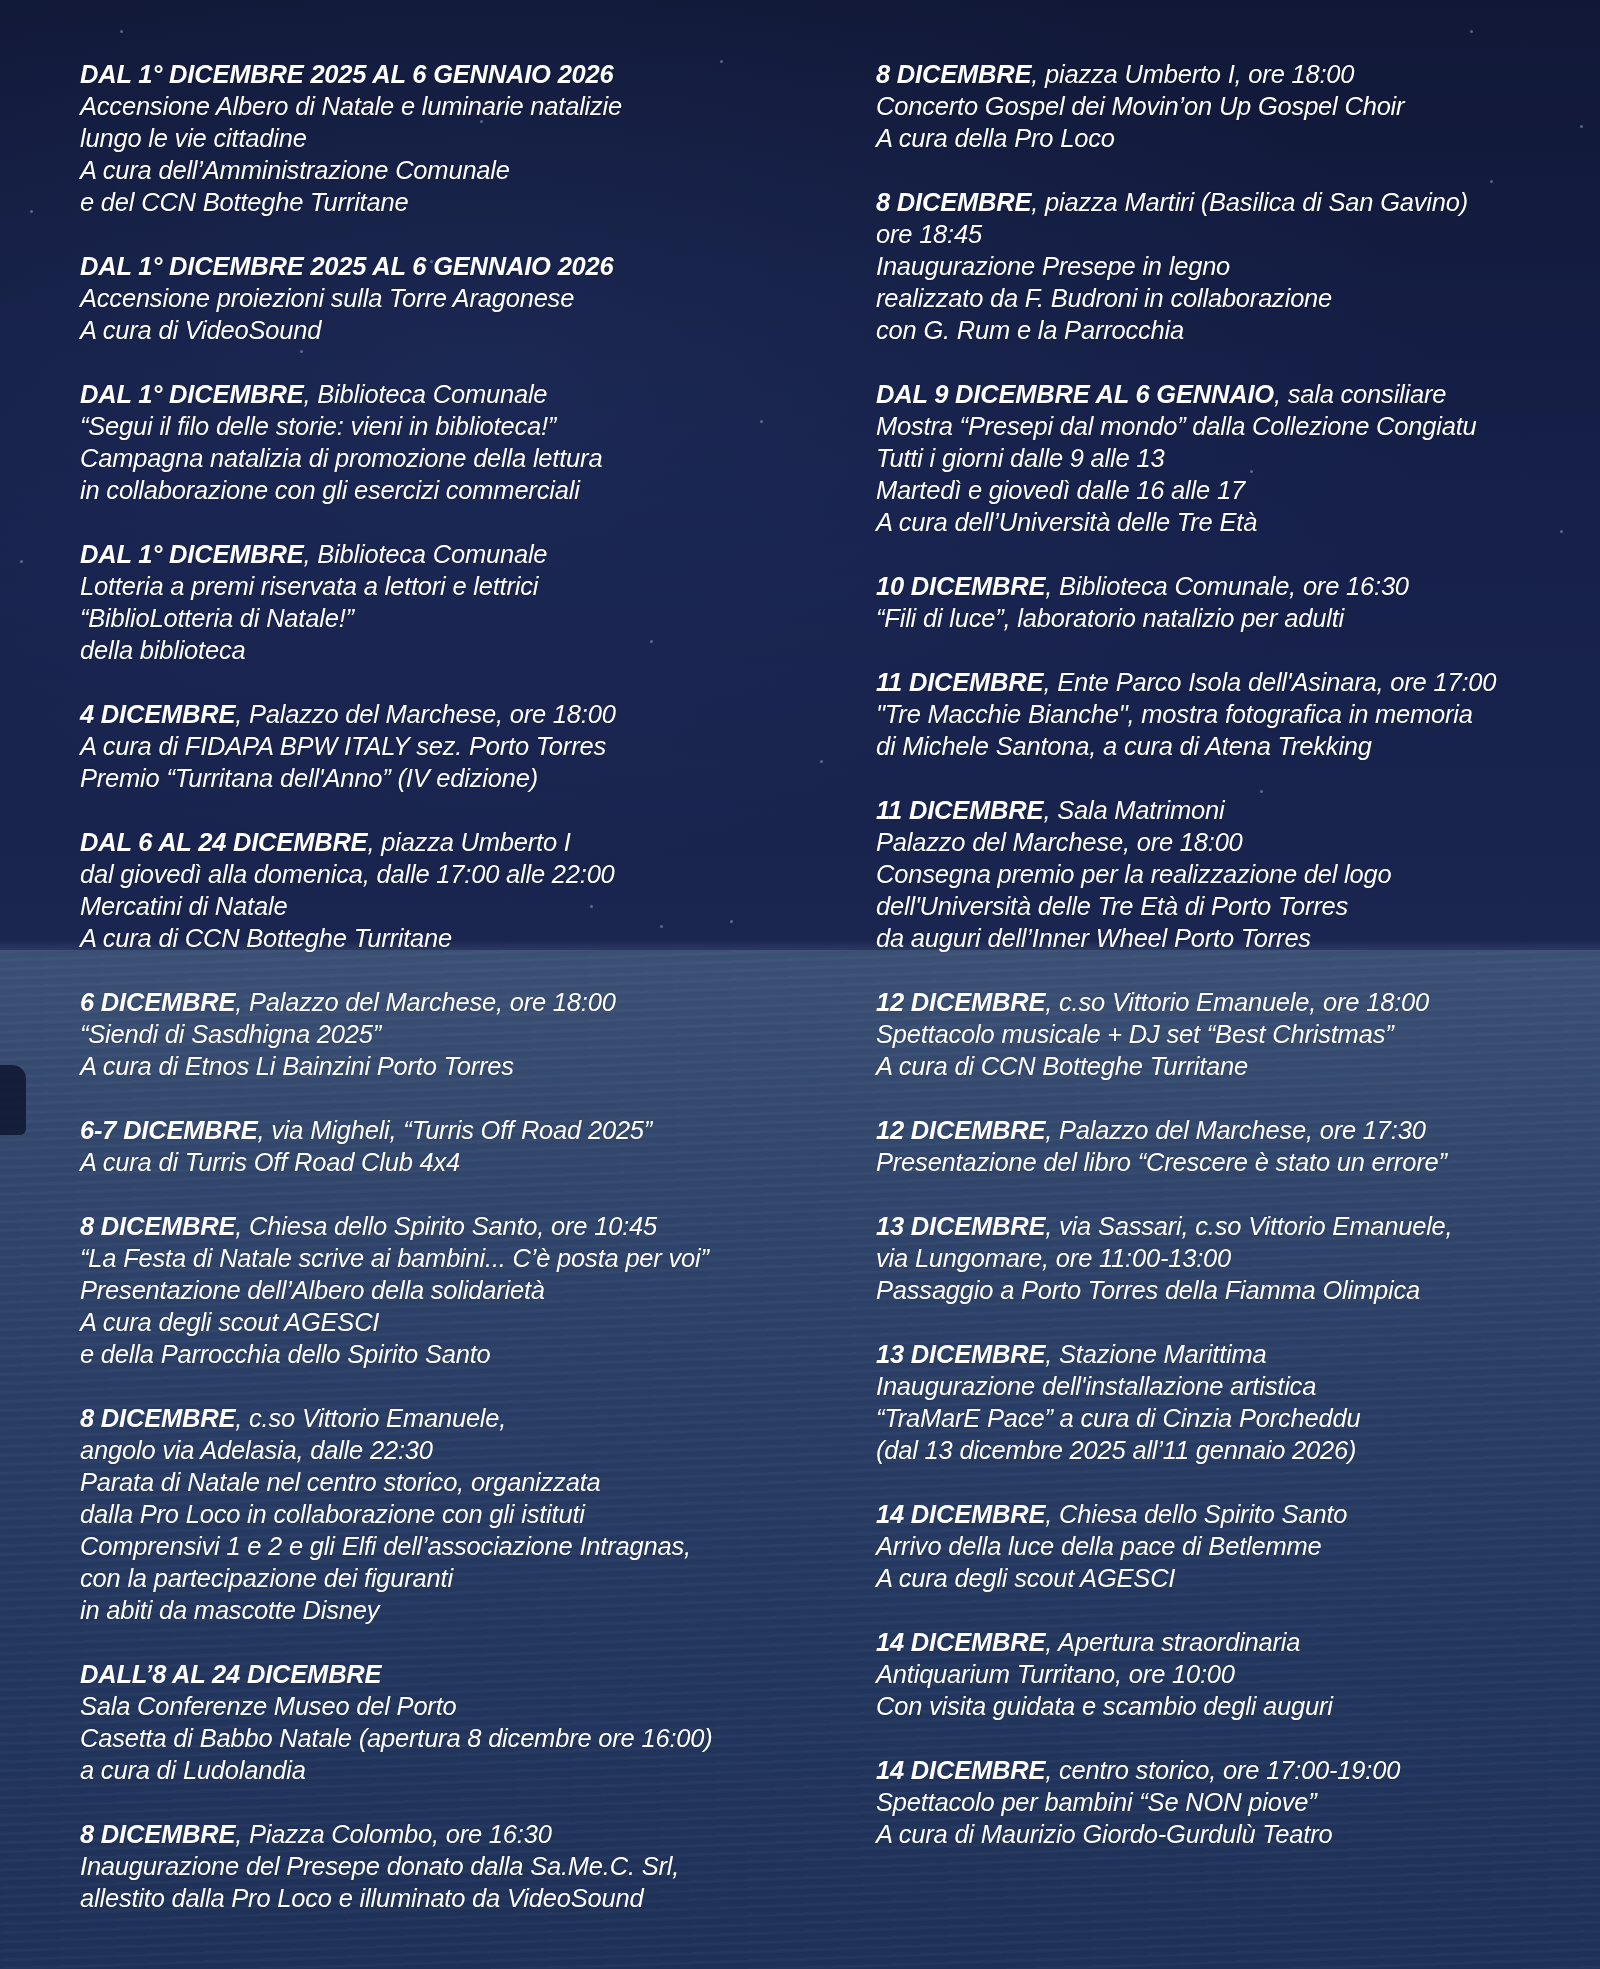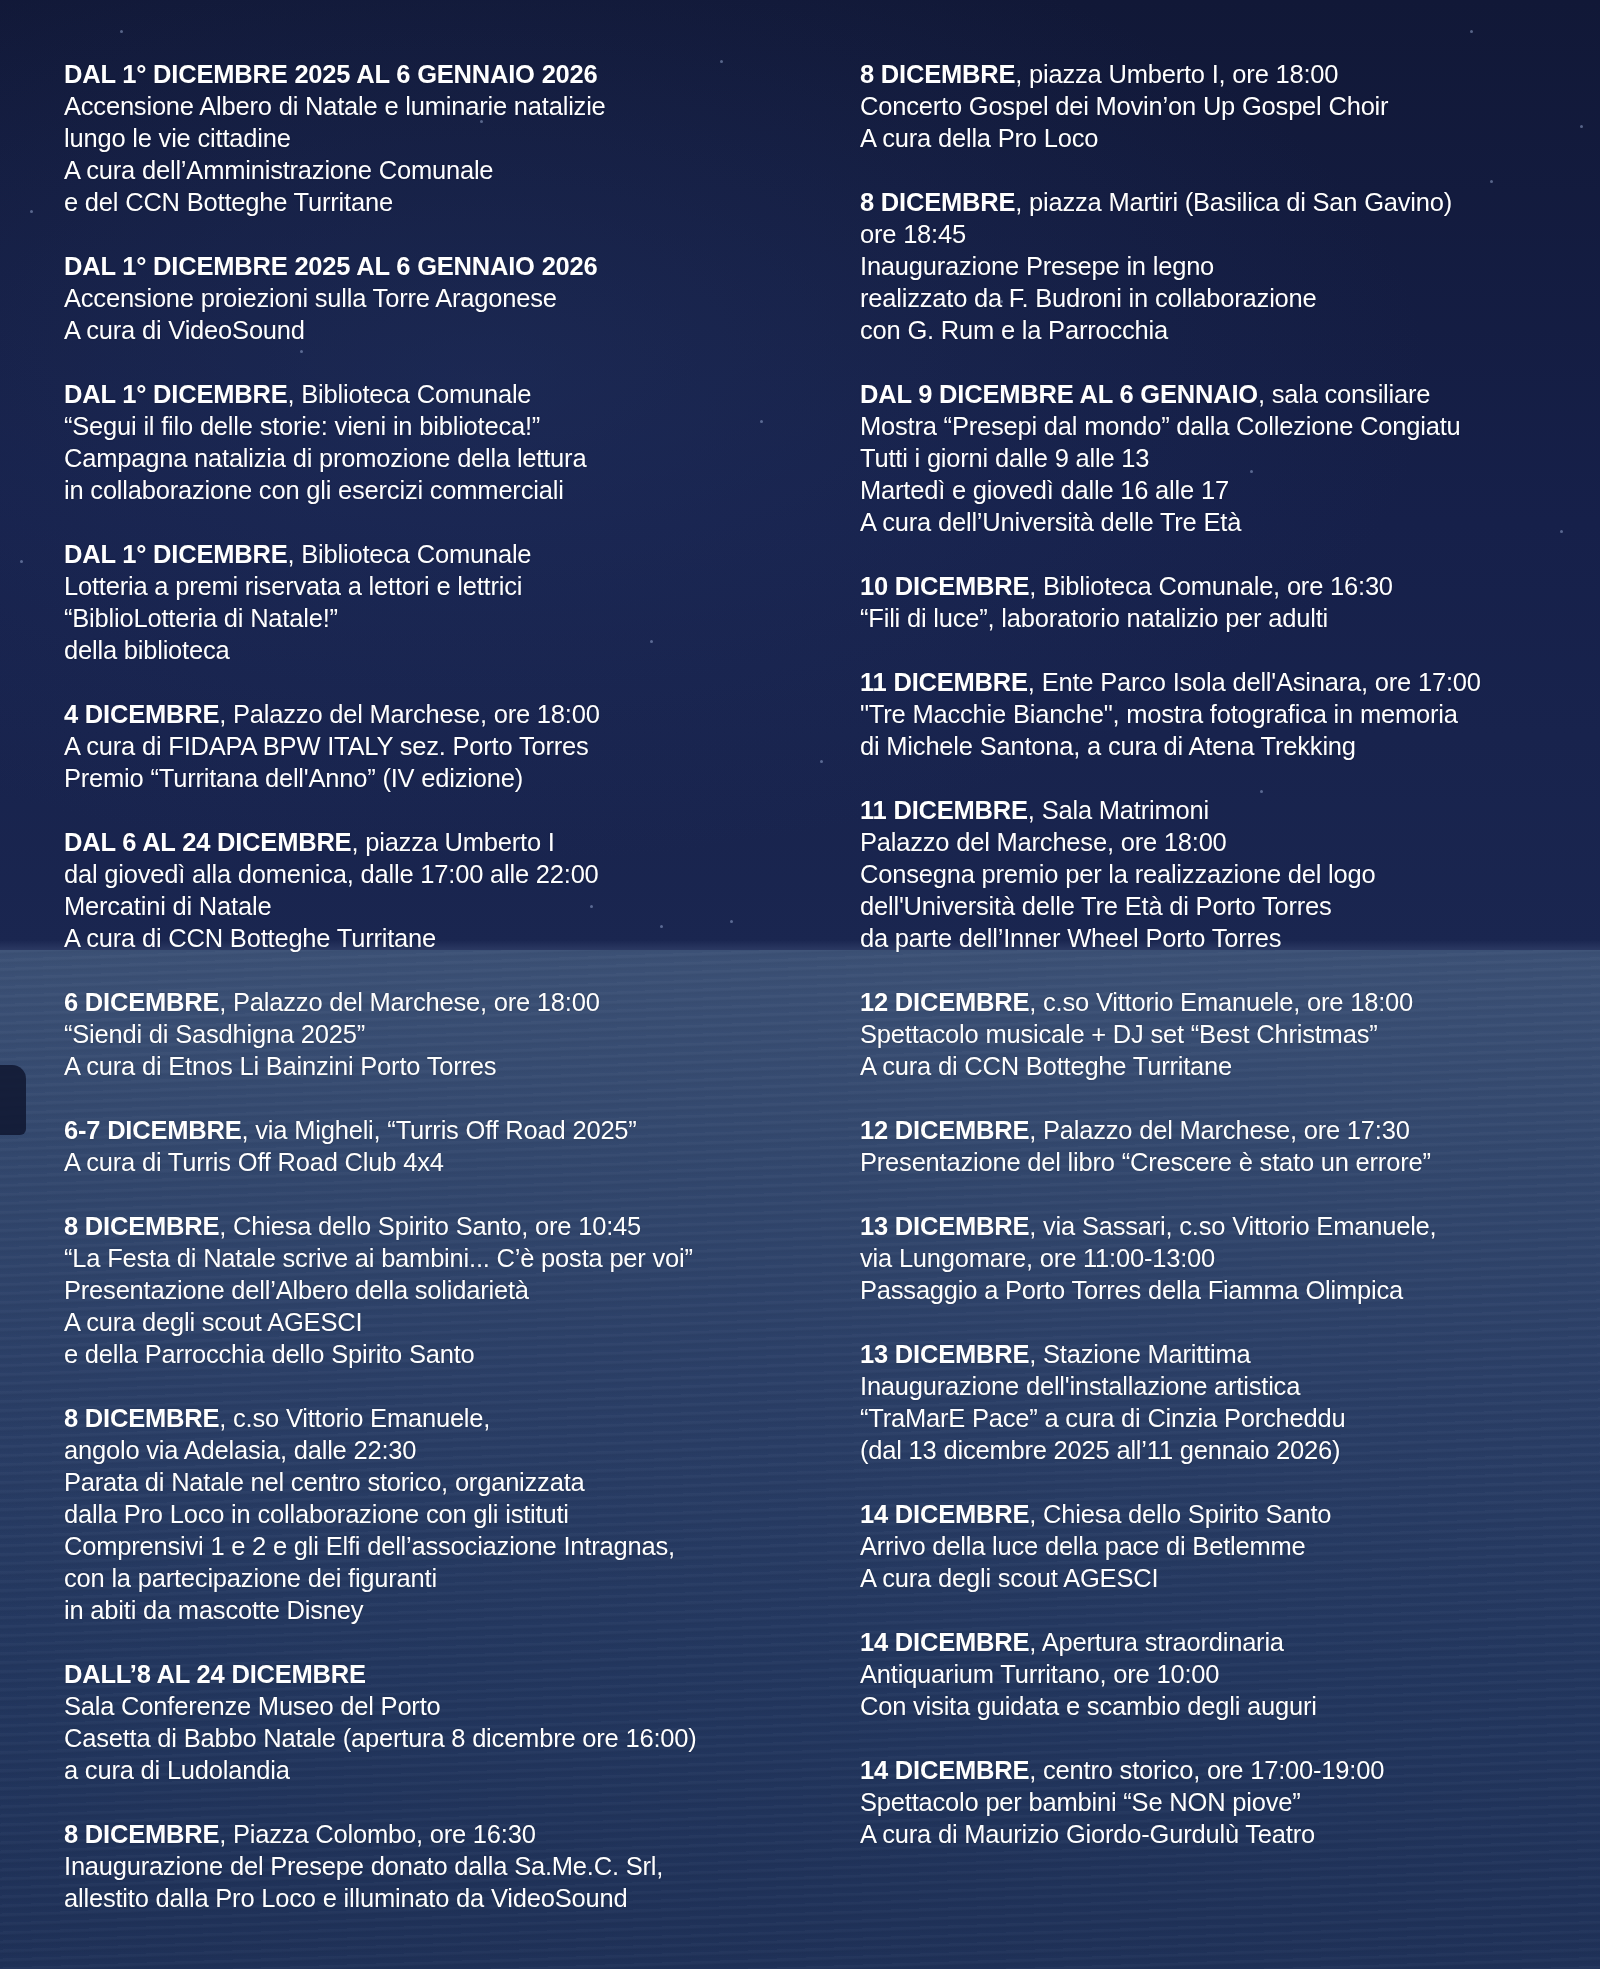--- a/index.html
+++ b/index.html
@@ -69,22 +69,23 @@
     .col {
       position: absolute;
       top: 58px;
     }
     .col.left { left: 64px; width: 760px; }
     .col.right { left: 860px; width: 720px; }
     .event {
       font-size: 25.5px;
       line-height: 32px;
       letter-spacing: -0.2px;
-      margin: 0 0 32px 0;
+      margin: 0 0 32px 16px;
       text-shadow: 0 0 2px rgba(0,0,0,0.25);
+      font-style: italic;
     }
     .event .heading-line { white-space: nowrap; }
     .event .date { font-weight: bold; }
     .event .line { display: block; white-space: nowrap; }
   </style>
 </head>
 <body>
 
 <div class="bg">
   <div class="sky">
@@ -215,21 +216,21 @@
       <div class="event">
         <span class="line heading-line"><span class="date">11 DICEMBRE</span><span class="place">, Ente Parco Isola dell'Asinara, ore 17:00</span></span>
         <span class="line">"Tre Macchie Bianche", mostra fotografica in memoria</span>
         <span class="line">di Michele Santona, a cura di Atena Trekking</span>
       </div>
       <div class="event">
         <span class="line heading-line"><span class="date">11 DICEMBRE</span><span class="place">, Sala Matrimoni</span></span>
         <span class="line">Palazzo del Marchese, ore 18:00</span>
         <span class="line">Consegna premio per la realizzazione del logo</span>
         <span class="line">dell'Università delle Tre Età di Porto Torres</span>
-        <span class="line">da parte dell’Inner Wheel Porto Torres</span>
+        <span class="line">da auguri dell’Inner Wheel Porto Torres</span>
       </div>
       <div class="event">
         <span class="line heading-line"><span class="date">12 DICEMBRE</span><span class="place">, c.so Vittorio Emanuele, ore 18:00</span></span>
         <span class="line">Spettacolo musicale + DJ set  “Best Christmas”</span>
         <span class="line">A cura di CCN Botteghe Turritane</span>
       </div>
       <div class="event">
         <span class="line heading-line"><span class="date">12 DICEMBRE</span><span class="place">, Palazzo del Marchese, ore 17:30</span></span>
         <span class="line">Presentazione del libro “Crescere è stato un errore”</span>
       </div>

